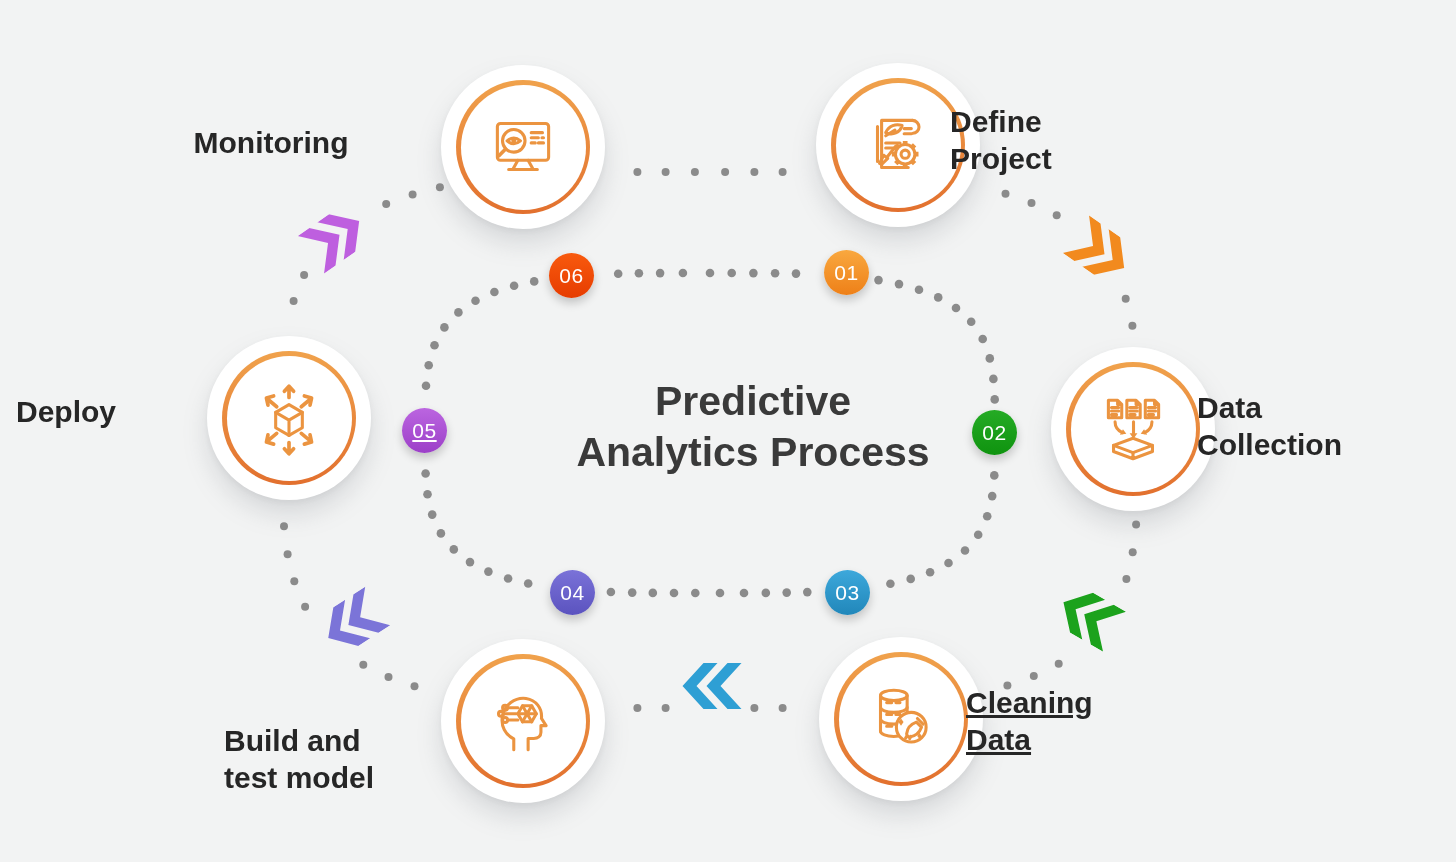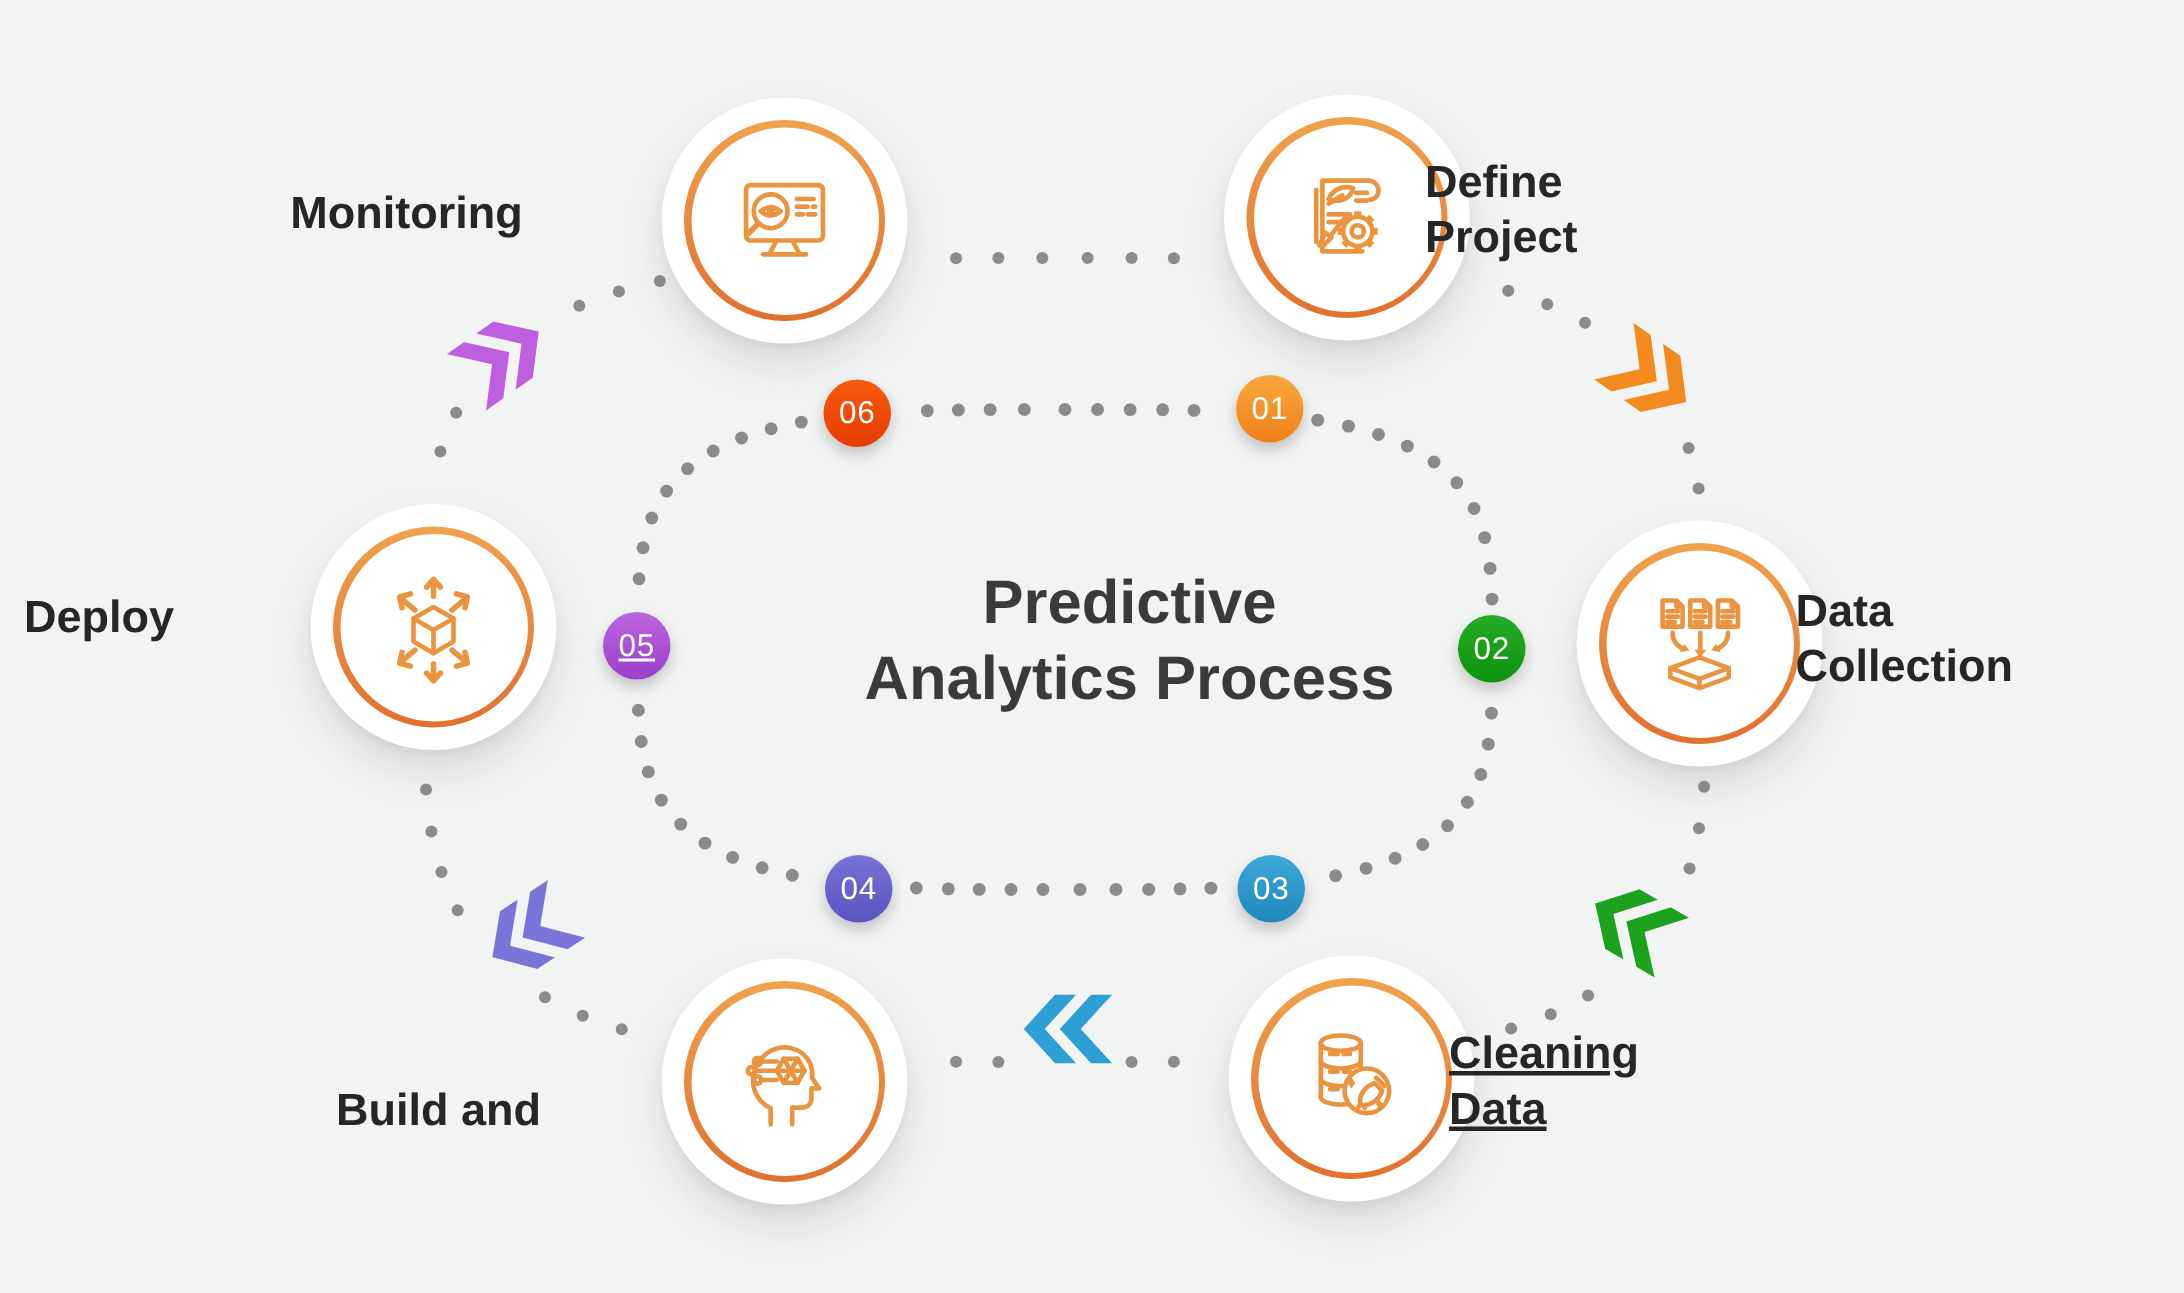--- a/index.html
+++ b/index.html
@@ -333,20 +333,21 @@
   <div class="label label-data">
     <div>Data</div>
       <div>Collection</div>
   </div>
   <div class="label label-cleaning">
     <div>Cleaning</div>
       <div>Data</div>
   </div>
   <div class="label label-build">
     <div>Build and</div>
+      <div>test model</div>
   </div>
   <div class="label label-deploy">
     <div>Deploy</div>
   </div>
 
   <div class="title">
     <div>Predictive</div>
     <div>Analytics Process</div>
   </div>
 

